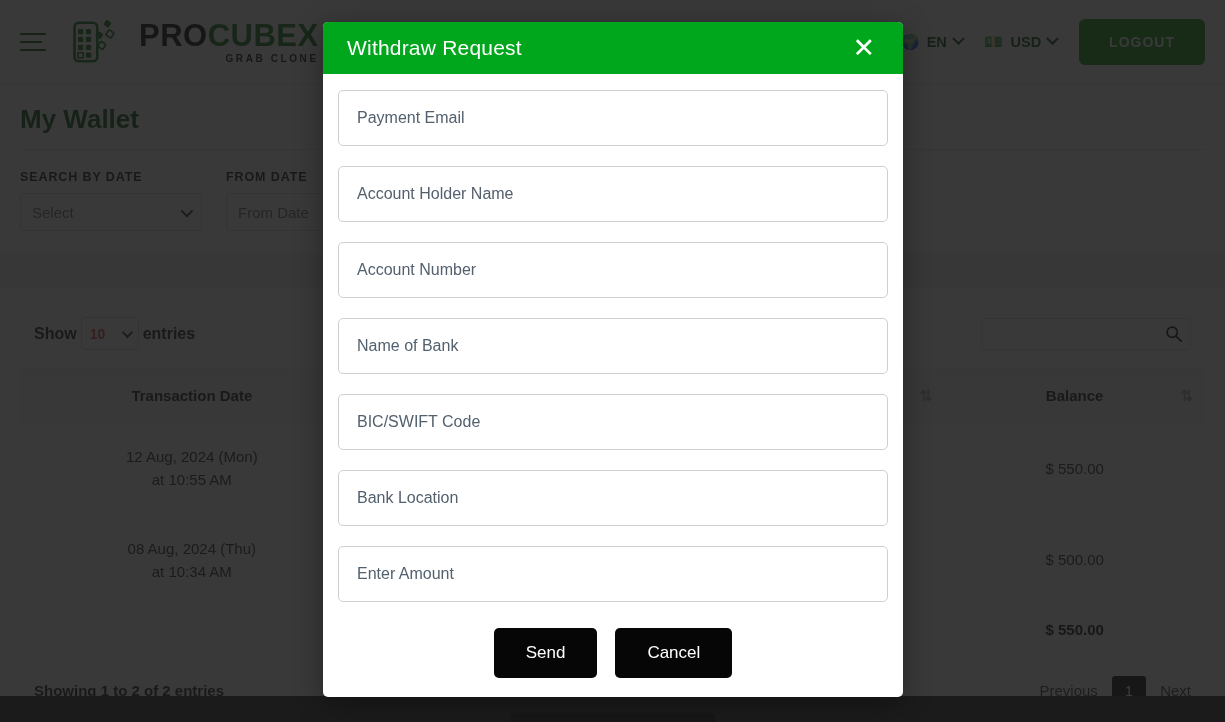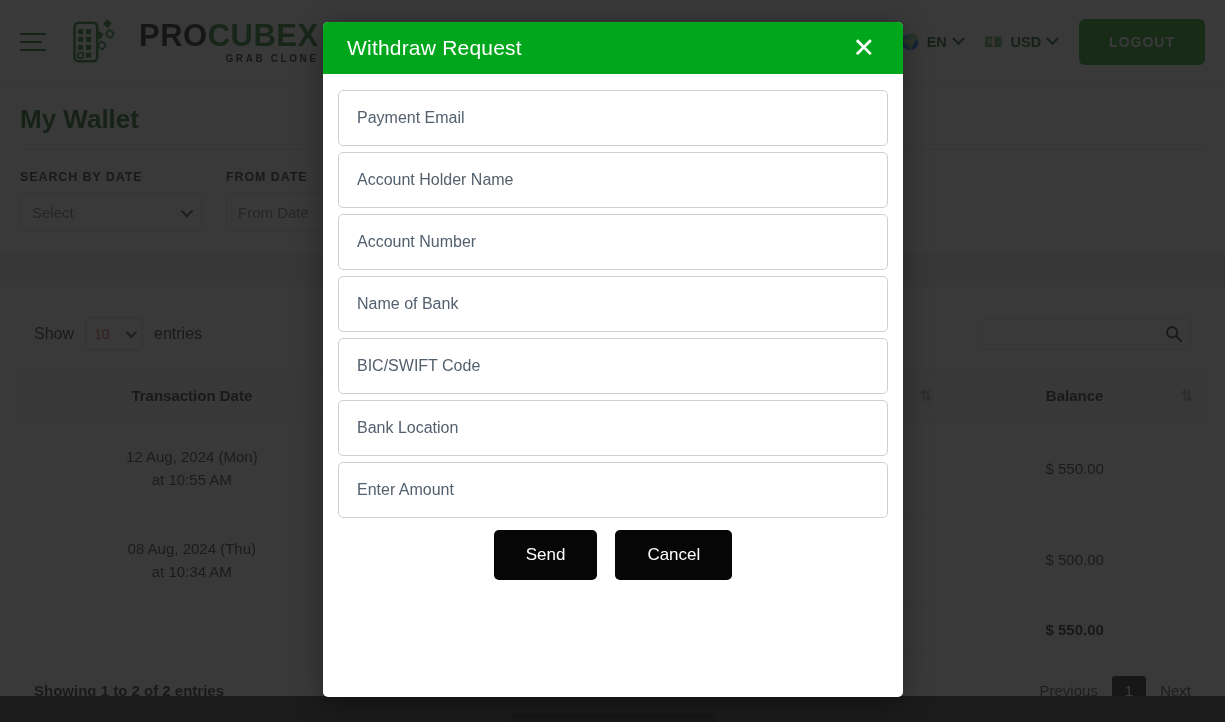--- a/index.html
+++ b/index.html
@@ -58,21 +58,21 @@
     height: 38px; border: 1px solid #dcdcdc; border-radius: 4px; background: #fff;
     display: flex; align-items: center; padding: 0 11px;
     font-size: 15px; color: #6f6f6f;
   }
   .filter-ctl .sel-chev { margin-left: auto; width: 9px; height: 9px; border-right: 2px solid #333; border-bottom: 2px solid #333; transform: rotate(45deg) translateY(-2px); }
 
   .grey-band { height: 34px; background: #eef0f2; }
 
   .card { background: #fff; padding: 22px 20px 4px 20px; }
   .card-top { display: flex; align-items: center; padding: 8px 14px 18px 14px; }
-  .show-wrap { display: flex; align-items: center; gap: 11px; font-size: 16px; font-weight: 400; color: #1c1c1c; }
+  .show-wrap { display: flex; align-items: center; gap: 4px; font-size: 16px; font-weight: 700; color: #1c1c1c; }
   .len-select {
     width: 58px; height: 33px; border: 1px solid #d6d6d6; border-radius: 4px; background: #fff;
     display: flex; align-items: center; padding: 0 8px; font-size: 14px; color: #ef4444;
   }
   .len-select .sel-chev { margin-left: auto; width: 8px; height: 8px; border-right: 2px solid #333; border-bottom: 2px solid #333; transform: rotate(45deg) translateY(-2px); }
   .search-wrap { margin-left: auto; position: relative; }
   .search-input { width: 210px; height: 32px; border: 1px solid #dedede; border-radius: 3px; background: #fff; }
   .search-ico { position: absolute; right: 9px; top: 7px; }
 
   table.tx { width: 100%; border-collapse: collapse; table-layout: fixed; }
@@ -111,21 +111,21 @@
     padding: 0 24px;
   }
   .modal-title { color: #fff; font-size: 21px; font-weight: 400; letter-spacing: .2px; }
   .modal-close {
     margin-left: auto; background: transparent; border: none; color: #fff;
     font-size: 27px; line-height: 1; cursor: pointer; padding: 2px 4px; font-weight: 300;
   }
   .modal-body { padding: 16px 15px 0 15px; }
   .fld {
     height: 56px; border: 1px solid #cfcfcf; border-radius: 5px; background: #fff;
-    display: flex; align-items: center; padding: 0 18px; margin-bottom: 6px;
+    display: flex; align-items: center; padding: 0 18px; margin-bottom: 20px;
   }
   .fld input {
     border: none; outline: none; width: 100%;
     font-family: "Liberation Sans", sans-serif; font-size: 16px; color: #2f3a47; background: transparent;
   }
   .fld input::placeholder { color: #53606e; opacity: 1; }
   .modal-actions { display: flex; justify-content: center; gap: 18px; padding-top: 6px; }
   .act-btn {
     background: #060606; color: #fff; border: none; border-radius: 5px;
     font-family: "Liberation Sans", sans-serif; font-size: 17px;

